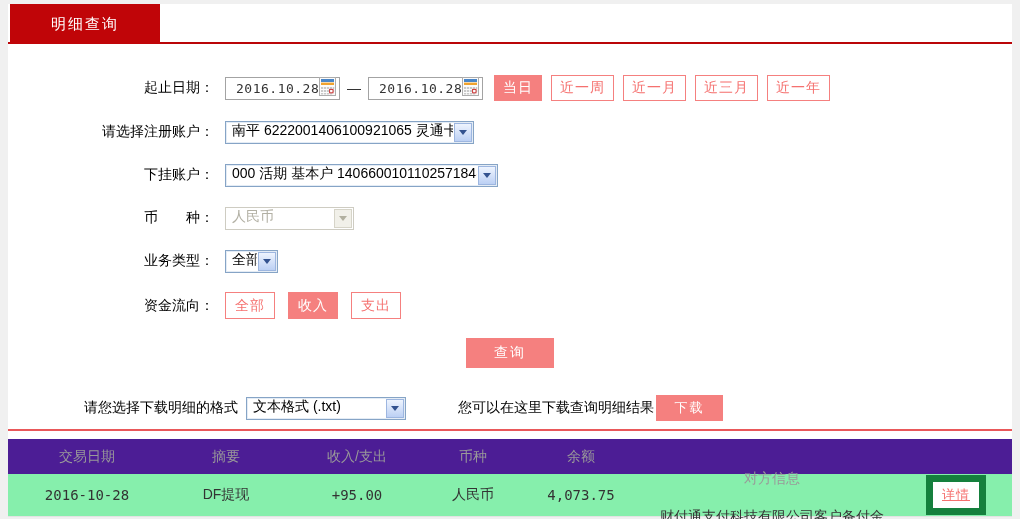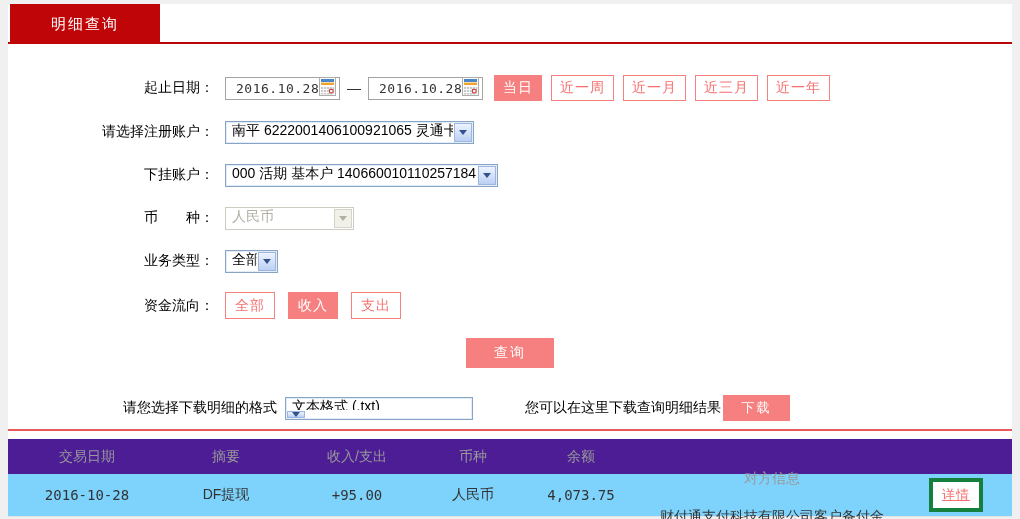--- a/index.html
+++ b/index.html
@@ -58,41 +58,41 @@
 
   .flowbtn { height:27px; padding:0 9px; font-size:14px; letter-spacing:1px; background:#fff;
     border:1px solid #f5807f; color:#f5716f; margin-right:13px; cursor:pointer; font-family:inherit; }
   .flowbtn.filled { background:#f5807f; color:#fff; }
 
   .queryrow { display:flex; justify-content:center; margin-top:19px; }
   .querybtn { width:88px; height:30px; background:#f5807f; border:none; color:#fff;
     font-size:14px; letter-spacing:2px; cursor:pointer; font-family:inherit; }
 
   
-  .dlrow { display:flex; align-items:center; margin-top:27px; padding-left:115px; height:26px; }
+  .dlrow { display:flex; align-items:center; margin-top:27px; padding-left:76px; height:26px; }
   .dl-label { font-size:14px; color:#000; }
-  .dl-select { width:188px; margin-left:8px;flex-direction:column; }
+  .dl-select { width:160px; margin-left:8px; }
   .dl-hint { font-size:14px; color:#000; margin-left:52px; }
   .dlbtn { width:67px; height:26px; background:#f5807f; border:none; color:#fff;
     font-size:13px; letter-spacing:2px; margin-left:2px; cursor:pointer; font-family:inherit; }
 
   .redline { height:2px; background:#e9585a; margin-top:8px; }
 
   
   .thead { display:flex; align-items:center; background:#4c1d95; height:35px; margin-top:8px; }
   .thead .cell { color:#999; font-size:14px; }
-  .trow { display:flex; align-items:center; background:#7dd3fc; height:43px; border-bottom:1px solid #e3e3e3; }
+  .trow { display:flex; align-items:center; background:#86efac; height:43px; border-bottom:1px solid #e3e3e3; }
   .trow .cell { font-size:14px; color:#333; }
   .cell { text-align:center; }
   .c1 { width:158px; } .c2 { width:120px; } .c3 { width:142px; }
   .c4 { width:90px; }  .c5 { width:126px; } .c6 { width:256px;margin-top:44px; }
   .c7 { width:112px; display:flex; justify-content:center; }
   .num { font-family:"DejaVu Sans Mono",monospace; font-size:13px; }
   .amount-in { color:#cd2222; }
-  .detailbtn { background:#fff; border:4px solid #15803d; color:#f5716f; font-size:13px;
+  .detailbtn { background:#fff; border:7px solid #15803d; color:#f5716f; font-size:13px;
     letter-spacing:1px; padding:4px 9px; cursor:pointer; font-family:inherit;text-decoration:underline; }
 </style>
 </head>
 <body>
 
 <div class="panel">
 
   <div class="tabbar">
     <div class="tab-active">明细查询</div>
   </div>

